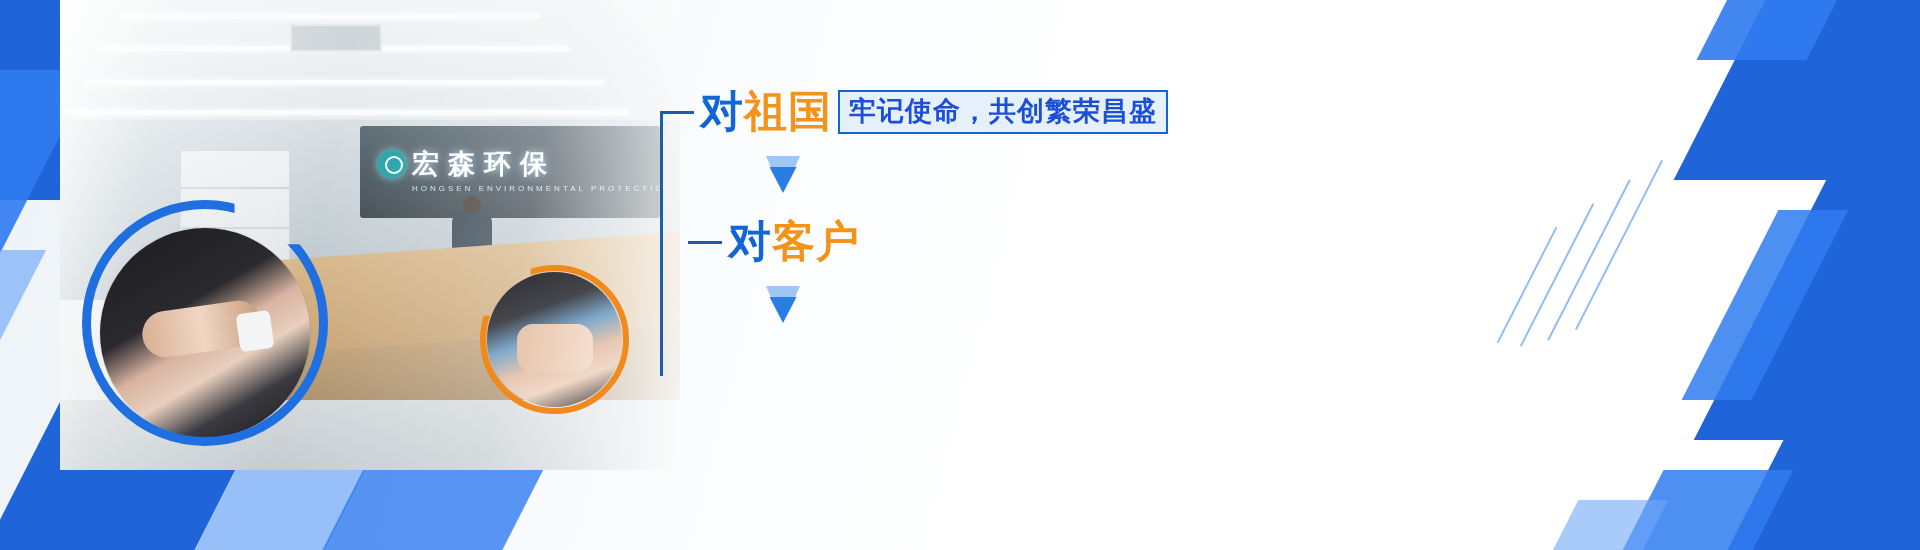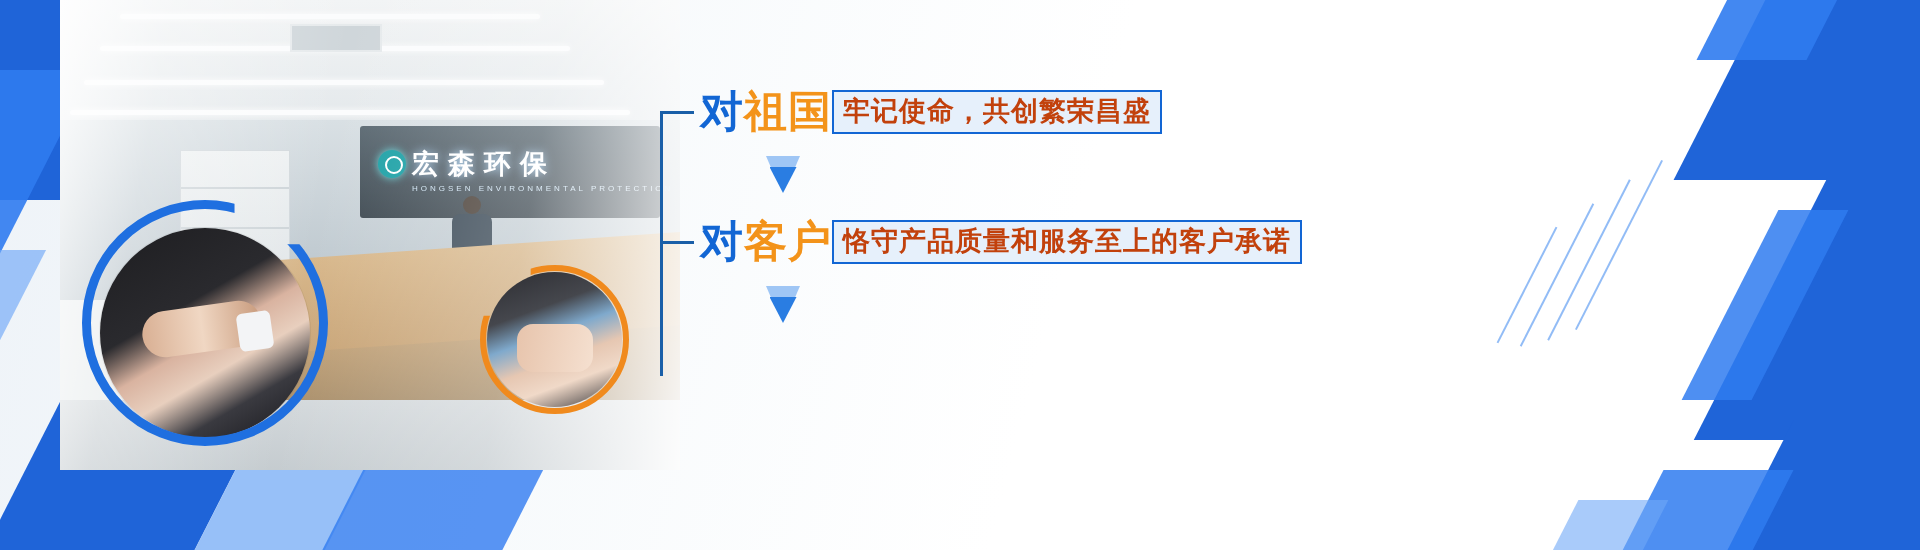--- a/index.html
+++ b/index.html
@@ -212,37 +212,37 @@
     position:absolute; left:660px; top:72px; width:700px; height:330px;text-align:center;
   }
   .tree-vline {
     position:absolute; left:0; top:40px; width:3px; height:264px;
     background:#1a5fa8;
   }
   .row {
     position:absolute; left:0; display:flex; align-items:center; height:56px;
   }
   .row1 { top:12px; }
-  .row2 { top:142px; }
+  .row2 { top:142px;padding-left:28px; }
   .row3 { top:272px; }
   .tree-hline {
     width:34px; height:3px; background:#1a5fa8; flex:0 0 auto;
   }
   .label {
     font-size:43px; font-weight:700; letter-spacing:1px; white-space:nowrap;
     font-family:"DejaVu Sans",sans-serif;
     margin-left:6px;
   }
   .label .blue { color:#1266d4; }
   .label .orange { color:#f3931a; }
   .box {
-    padding:3px 9px 5px 9px;
+    margin-left:6px; padding:3px 9px 5px 9px;
     border:2px solid #1266d4;
     background:#e6f0fb;
-    color:#c2410c;
+    color:#1d4ed8;
     font-size:27px; font-weight:700; letter-spacing:1px; white-space:nowrap;
     font-family:"DejaVu Sans",sans-serif;
     line-height:1.18;
   }
   .arrow {
     position:absolute; left:106px; width:34px;
   }
   .arrow .t1 {
     width:34px; height:11px;
     background:#9fc6f5;
@@ -332,21 +332,20 @@
     </div>
 
     <div class="arrow arrow1">
       <div class="t1"></div>
         <div class="t2"></div>
     </div>
 
     <div class="row row2">
       <div class="tree-hline"></div>
       <div class="label"><span class="blue">对</span><span class="orange">客户</span></div>
-      <div class="box">恪守产品质量和服务至上的客户承诺</div>
     </div>
 
     <div class="arrow arrow2">
       <div class="t1"></div>
         <div class="t2"></div>
     </div>
 
   </div>
 
 </div>

